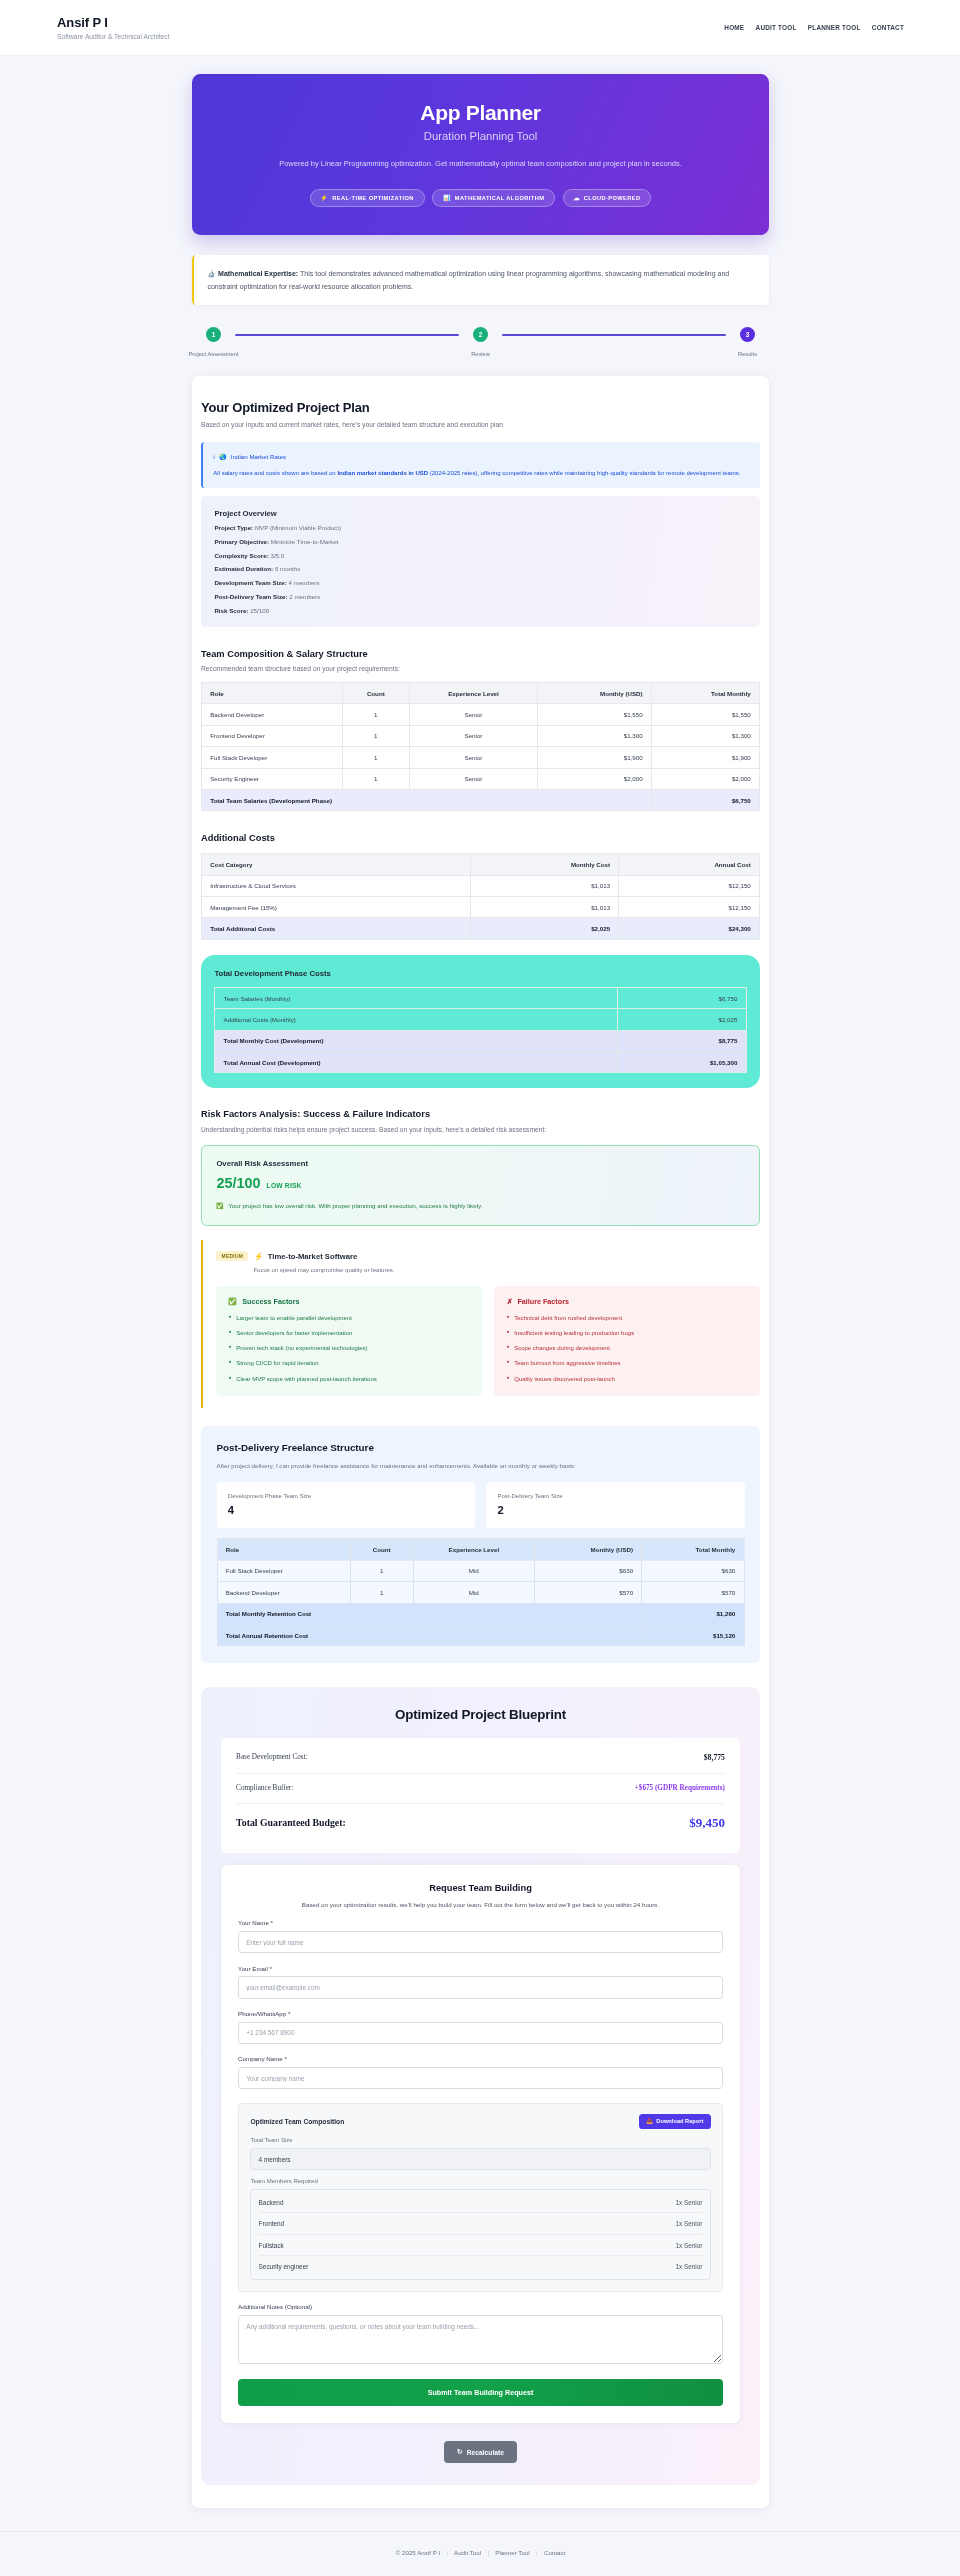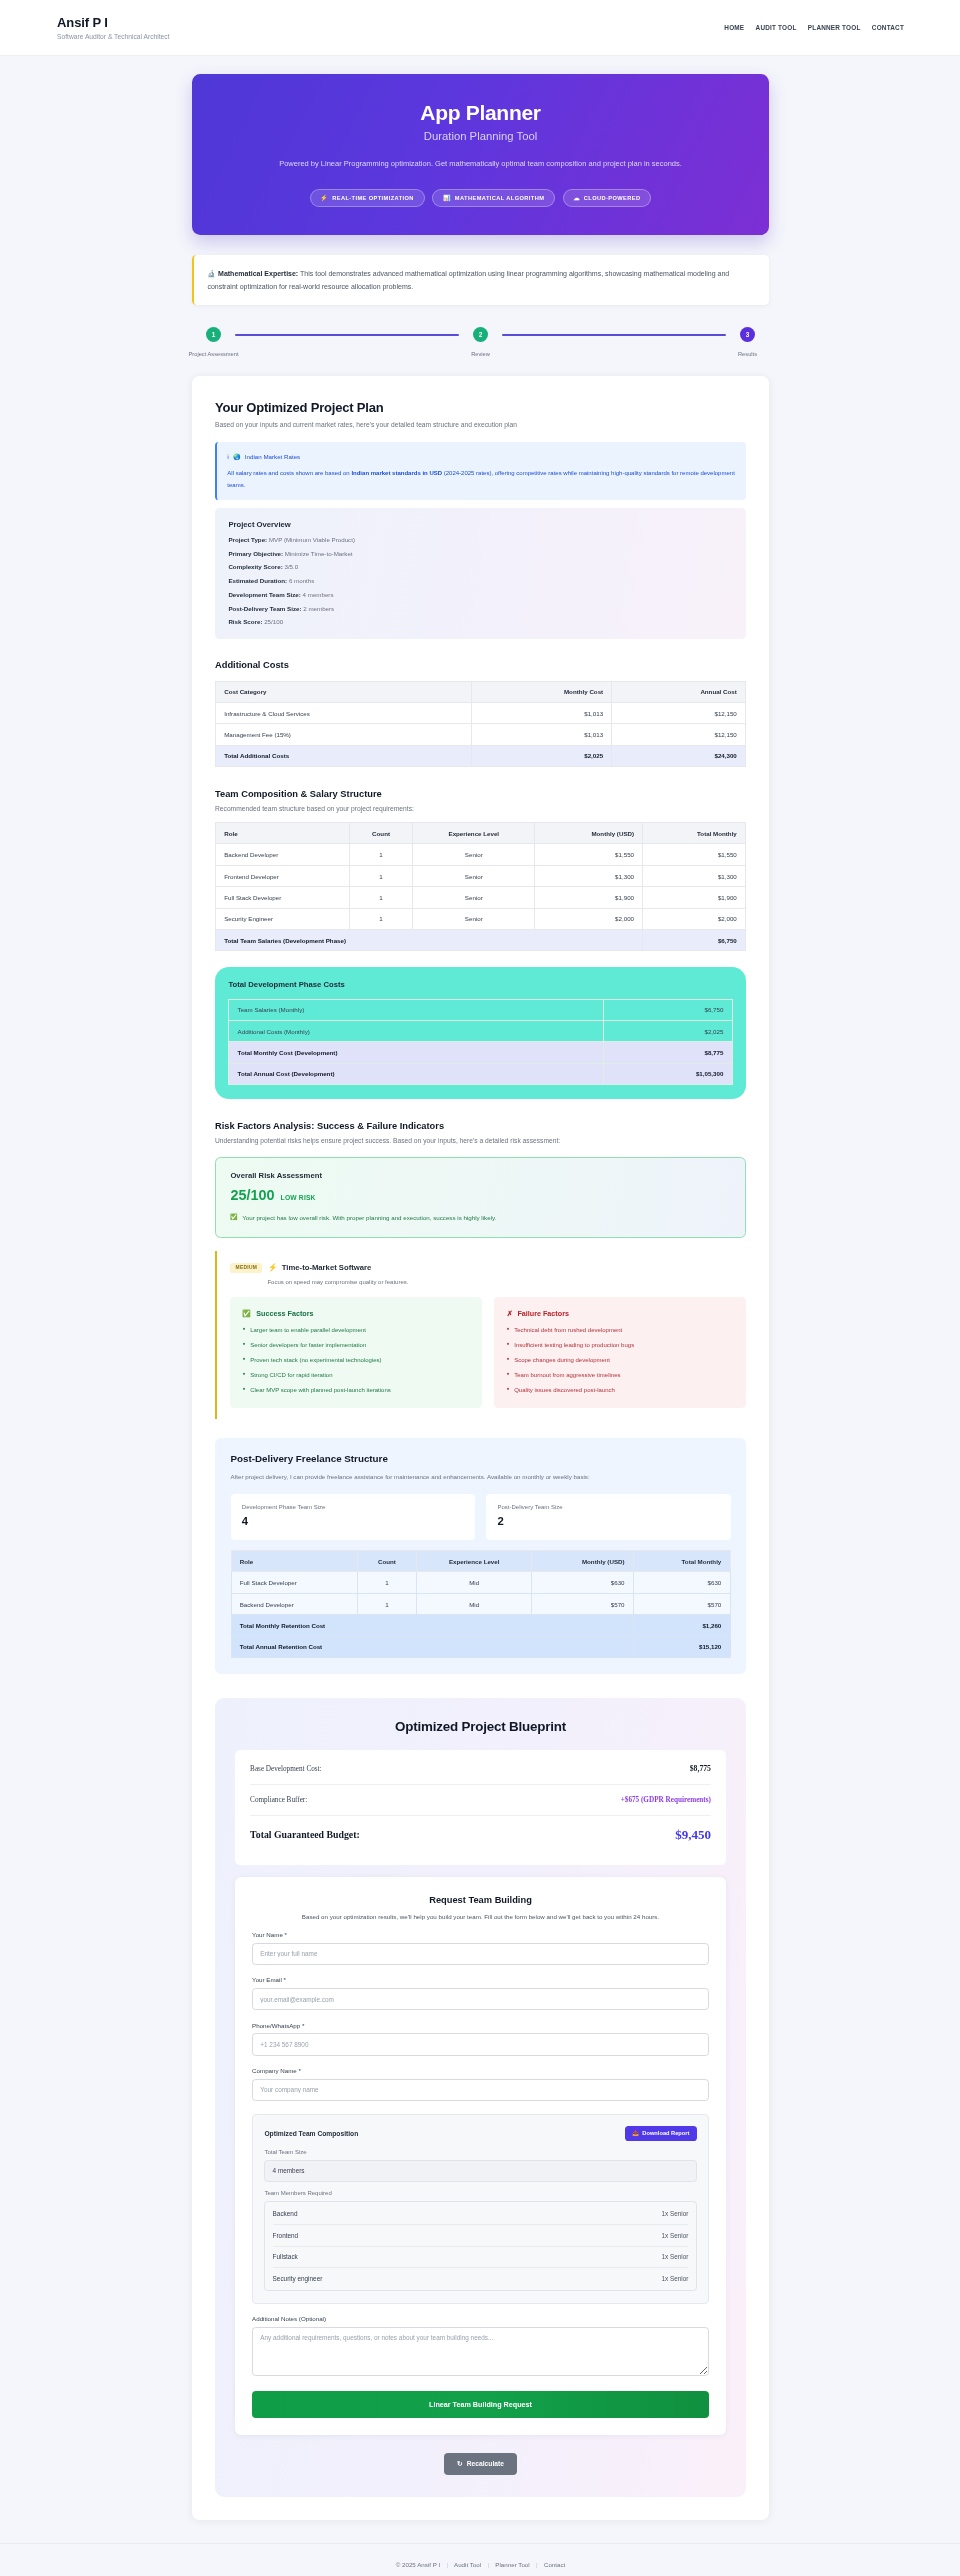--- a/index.html
+++ b/index.html
@@ -84,21 +84,21 @@
 
   
   .main-card {
     margin-top: 19.6px;
     background: #ffffff;
     border-radius: 7.2px;
     box-shadow: 0 1px 8.2px rgba(22,22,60,.07);
     padding: 24px 0 23px;
     margin-bottom: 23px;
   }
-  .inner { padding: 0 23px; }
+  .inner { padding: 0 9px; }
 
   h2.sec-title { font-size: 13px; font-weight: 800; color: #111827; letter-spacing: -0.2px; }
   h3.sub-title { font-size: 9.3px; font-weight: 800; color: #111827; }
   p.sec-desc { font-size: 6.7px; color: #6b7280; margin-top: 6.2px; }
 
   
   .info-box {
     margin-top: 13.4px;
     background: #eaf3fe;
     border-left: 2.1px solid #3b82f6;
@@ -377,50 +377,20 @@
           <div class="ov-row"><b>Project Type:</b> <span>MVP (Minimum Viable Product)</span></div>
           <div class="ov-row"><b>Primary Objective:</b> <span>Minimize Time-to-Market</span></div>
           <div class="ov-row"><b>Complexity Score:</b> <span>3/5.0</span></div>
           <div class="ov-row"><b>Estimated Duration:</b> <span>6 months</span></div>
           <div class="ov-row"><b>Development Team Size:</b> <span>4 members</span></div>
           <div class="ov-row"><b>Post-Delivery Team Size:</b> <span>2 members</span></div>
           <div class="ov-row"><b>Risk Score:</b> <span>25/100</span></div>
         </div>
 
         <div class="block-gap">
-          <h3 class="sub-title">Additional Costs</h3>
-          <table class="tbl">
-            <thead>
-              <tr>
-                <th class="l">Cost Category</th>
-                <th class="r">Monthly Cost</th>
-                <th class="r">Annual Cost</th>
-              </tr>
-            </thead>
-            <tbody>
-              <tr>
-                <td class="l">Infrastructure &amp; Cloud Services</td>
-                <td class="r">$1,013</td>
-                <td class="r">$12,150</td>
-              </tr>
-              <tr>
-                <td class="l">Management Fee (15%)</td>
-                <td class="r">$1,013</td>
-                <td class="r">$12,150</td>
-              </tr>
-              <tr class="total">
-                <td class="l">Total Additional Costs</td>
-                <td class="r">$2,025</td>
-                <td class="r">$24,300</td>
-              </tr>
-            </tbody>
-          </table>
-        </div>
-
-        <div class="block-gap">
           <h3 class="sub-title">Team Composition &amp; Salary Structure</h3>
           <p class="sec-desc">Recommended team structure based on your project requirements:</p>
           <table class="tbl">
             <thead>
               <tr>
                 <th class="l">Role</th>
                 <th class="c">Count</th>
                 <th class="c">Experience Level</th>
                 <th class="r">Monthly (USD)</th>
                 <th class="r">Total Monthly</th>
@@ -451,20 +421,50 @@
               <tr>
                 <td class="l">Security Engineer</td>
                 <td class="c">1</td>
                 <td class="c">Senior</td>
                 <td class="r">$2,000</td>
                 <td class="r">$2,000</td>
               </tr>
               <tr class="total">
                 <td class="l" colspan="4">Total Team Salaries (Development Phase)</td>
                 <td class="r">$6,750</td>
+              </tr>
+            </tbody>
+          </table>
+        </div>
+
+        <div class="block-gap">
+          <h3 class="sub-title">Additional Costs</h3>
+          <table class="tbl">
+            <thead>
+              <tr>
+                <th class="l">Cost Category</th>
+                <th class="r">Monthly Cost</th>
+                <th class="r">Annual Cost</th>
+              </tr>
+            </thead>
+            <tbody>
+              <tr>
+                <td class="l">Infrastructure &amp; Cloud Services</td>
+                <td class="r">$1,013</td>
+                <td class="r">$12,150</td>
+              </tr>
+              <tr>
+                <td class="l">Management Fee (15%)</td>
+                <td class="r">$1,013</td>
+                <td class="r">$12,150</td>
+              </tr>
+              <tr class="total">
+                <td class="l">Total Additional Costs</td>
+                <td class="r">$2,025</td>
+                <td class="r">$24,300</td>
               </tr>
             </tbody>
           </table>
         </div>
 
         <div class="green-box">
           <h3>Total Development Phase Costs</h3>
           <table class="tbl plain">
             <tbody>
               <tr>
@@ -692,21 +692,21 @@
                   <span class="lvl">1x Senior</span>
                 </div>
               </div>
             </div>
 
             <div class="field">
               <label>Additional Notes (Optional)</label>
               <textarea placeholder="Any additional requirements, questions, or notes about your team building needs..." style=""></textarea>
             </div>
 
-            <button class="submit-btn">Linear Team Building Request</button>
+            <button class="submit-btn">Submit Team Building Request</button>
           </div>
 
           <div class="recalc-wrap">
             <button class="recalc-btn">
               <span>↻</span>
               <span>Recalculate</span>
             </button>
           </div>
         </div>
 

